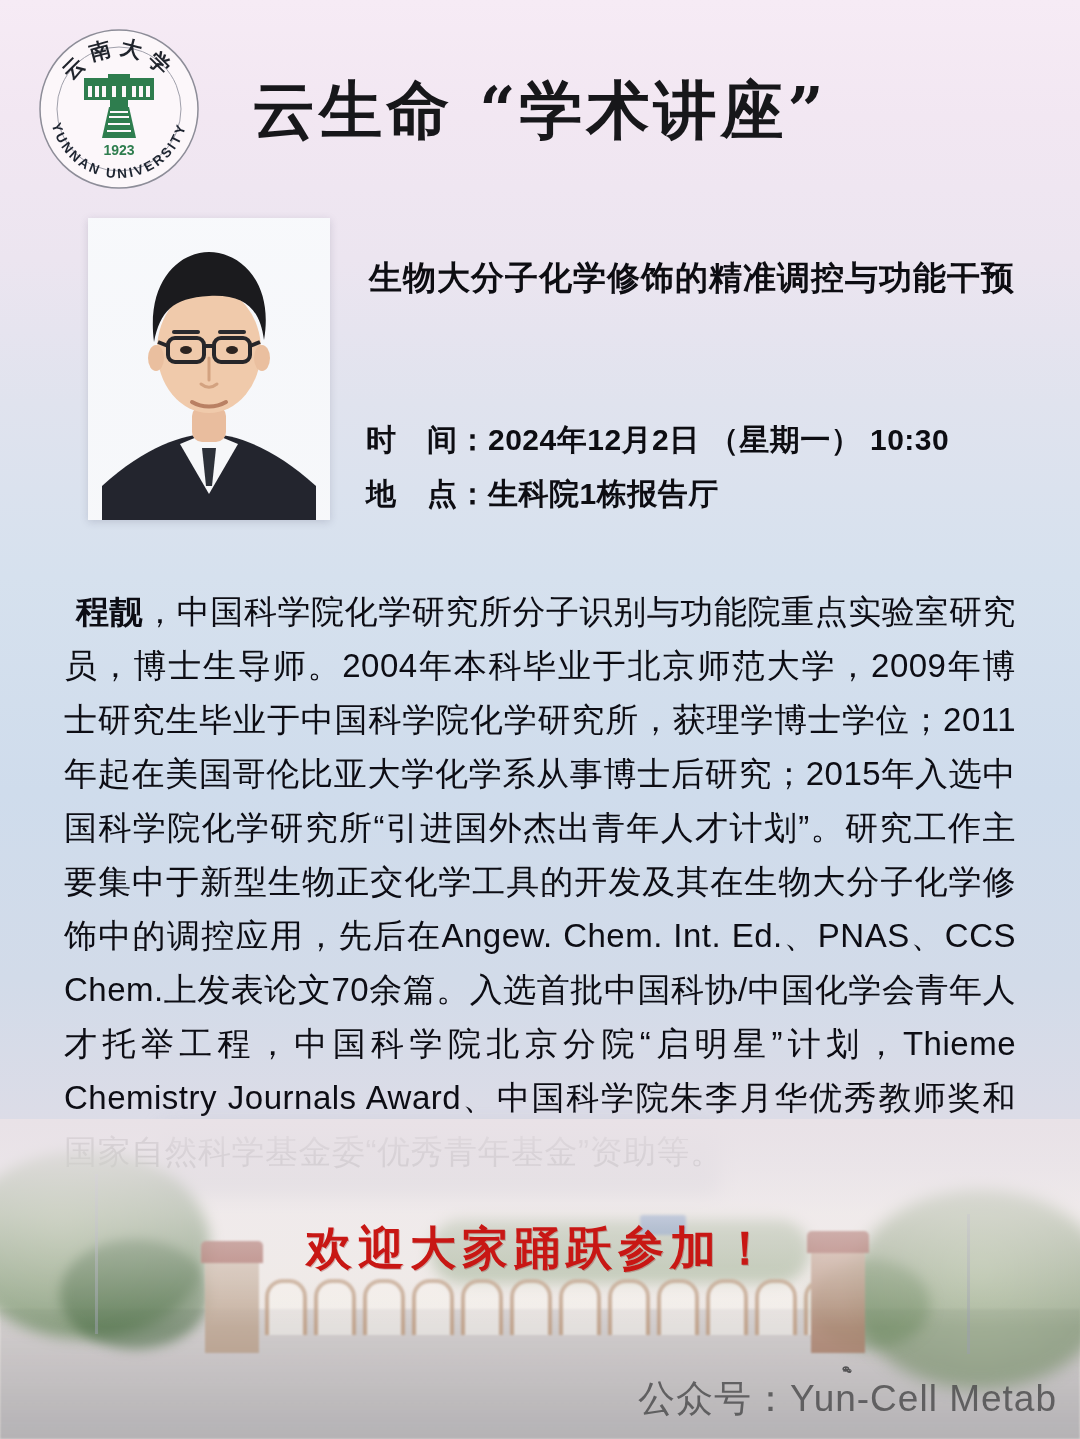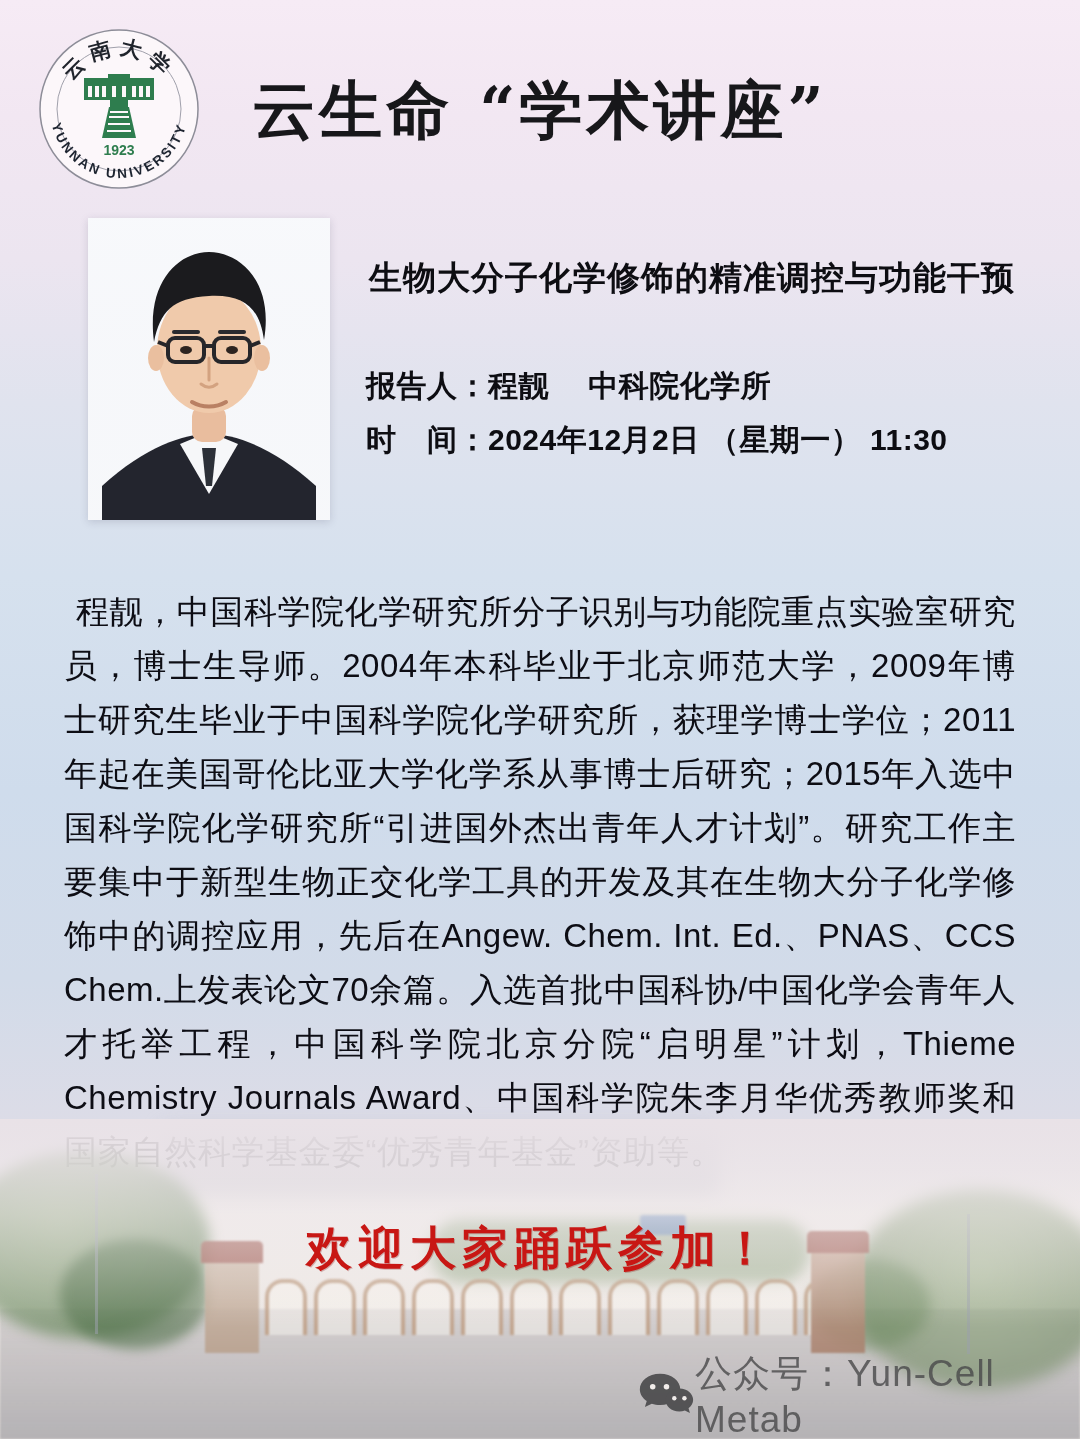--- a/index.html
+++ b/index.html
@@ -35,21 +35,21 @@
   }
   .info-speaker{top:366px;}
   .info-time{top:420px;}
   .info-venue{top:474px;}
   
   .bio{
     position:absolute;left:64px;top:552px;width:952px;
     font-size:33px;line-height:54px;color:#0d0d14;
     text-align:justify;text-indent:12px;letter-spacing:.5px;
   }
-  .bio b{font-weight:normal;}
+  .bio b{font-weight:bold;}
   
   .campus{position:absolute;left:0;right:0;bottom:0;height:320px;pointer-events:none;}
   .campus *{position:absolute;}
   .c-base{inset:0;background:linear-gradient(180deg,rgba(238,231,234,0) 0%,rgba(243,238,236,.75) 28%,rgba(240,235,231,.9) 50%,#e0dbd7 100%);}
   .c-bldg{left:160px;top:6px;width:560px;height:70px;background:rgba(185,184,198,.4);border-radius:10px;filter:blur(9px);}
   .c-road{left:0;right:0;bottom:0;height:130px;background:linear-gradient(180deg,rgba(202,198,199,.7),rgba(173,171,175,.85));filter:blur(1px);}
   .c-tree{border-radius:50%;}
   .t1{left:-40px;top:30px;width:250px;height:190px;background:radial-gradient(circle at 40% 40%,#86a075,#5c7d55);filter:blur(7px);opacity:.7;}
   .t2{left:60px;top:120px;width:150px;height:110px;background:#4f7049;filter:blur(6px);opacity:.6;}
   .t3{right:-30px;top:70px;width:260px;height:200px;background:radial-gradient(circle at 50% 40%,#90a97e,#647e57);filter:blur(8px);opacity:.6;}
@@ -70,21 +70,21 @@
   
   .welcome{
     position:absolute;left:0;right:0;top:1218px;z-index:5;text-align:center;
     font-family:"DejaVu Serif","Liberation Serif",serif;
     font-size:46px;font-weight:900;letter-spacing:6px;
     text-shadow:1px 1px 0 rgba(120,0,0,.25);
   }
   
   .footer{
     position:absolute;left:638px;top:1366px;z-index:5;height:58px;
-    display:flex;align-items:center;gap:0;
+    display:flex;align-items:center;gap:0;flex-direction:column;
   }
   .footer .label{
     font-size:37px;color:rgba(72,72,74,.8);letter-spacing:1px;
     font-family:"Liberation Sans","DejaVu Sans",sans-serif;
   }
   .wechat-icon{width:62px;height:50px;opacity:.82;}
 </style>
 </head>
 <body>
 
@@ -165,22 +165,22 @@
       <line x1="162" y1="128" x2="172" y2="124"></line>
     </g>
     <ellipse cx="98" cy="132" rx="6" ry="4" fill="#2d2420"></ellipse>
     <ellipse cx="144" cy="132" rx="6" ry="4" fill="#2d2420"></ellipse>
 
     <path d="M121,140 L121,162 M113,166 C118,170 124,170 129,166" stroke="#d3a280" stroke-width="3" fill="none" stroke-linecap="round"></path>
     <path d="M104,184 C114,190 128,190 138,184" stroke="#b98063" stroke-width="4" fill="none" stroke-linecap="round"></path>
   </svg>
 
   <div class="lecture-title">生物大分子化学修饰的精准调控与功能干预</div>
-  <div class="info-line info-speaker"><span>报告人：</span><span>程靓　 中科院化学所</span></div>
-  <div class="info-line info-time"><span>时　间：</span><span>2024年12月2日 （星期一） 11:30</span></div>
+  <div class="info-line info-time"><span>时　间：</span><span>2024年12月2日 （星期一） 10:30</span></div>
+  <div class="info-line info-venue"><span>地　点：</span><span>生科院1栋报告厅</span></div>
 
   <p class="bio"><b>程靓</b><span>，中国科学院化学研究所分子识别与功能院重点实验室研究员，博士生导师。2004年本科毕业于北京师范大学，2009年博士研究生毕业于中国科学院化学研究所，获理学博士学位；2011年起在美国哥伦比亚大学化学系从事博士后研究；2015年入选中国科学院化学研究所“引进国外杰出青年人才计划”。研究工作主要集中于新型生物正交化学工具的开发及其在生物大分子化学修饰中的调控应用，先后在Angew. Chem. Int. Ed.、PNAS、CCS Chem.上发表论文70余篇。入选首批中国科协/中国化学会青年人才托举工程，中国科学院北京分院“启明星”计划，Thieme Chemistry Journals Award、中国科学院朱李月华优秀教师奖和国家自然科学基金委“优秀青年基金”资助等。</span></p>
 
   <div class="campus">
     <div class="c-base"></div>
     <div class="c-bldg"></div>
     <div class="c-road"></div>
     <div class="c-tree t1"></div>
     <div class="c-tree t2"></div>
     <div class="c-tree t3"></div>

